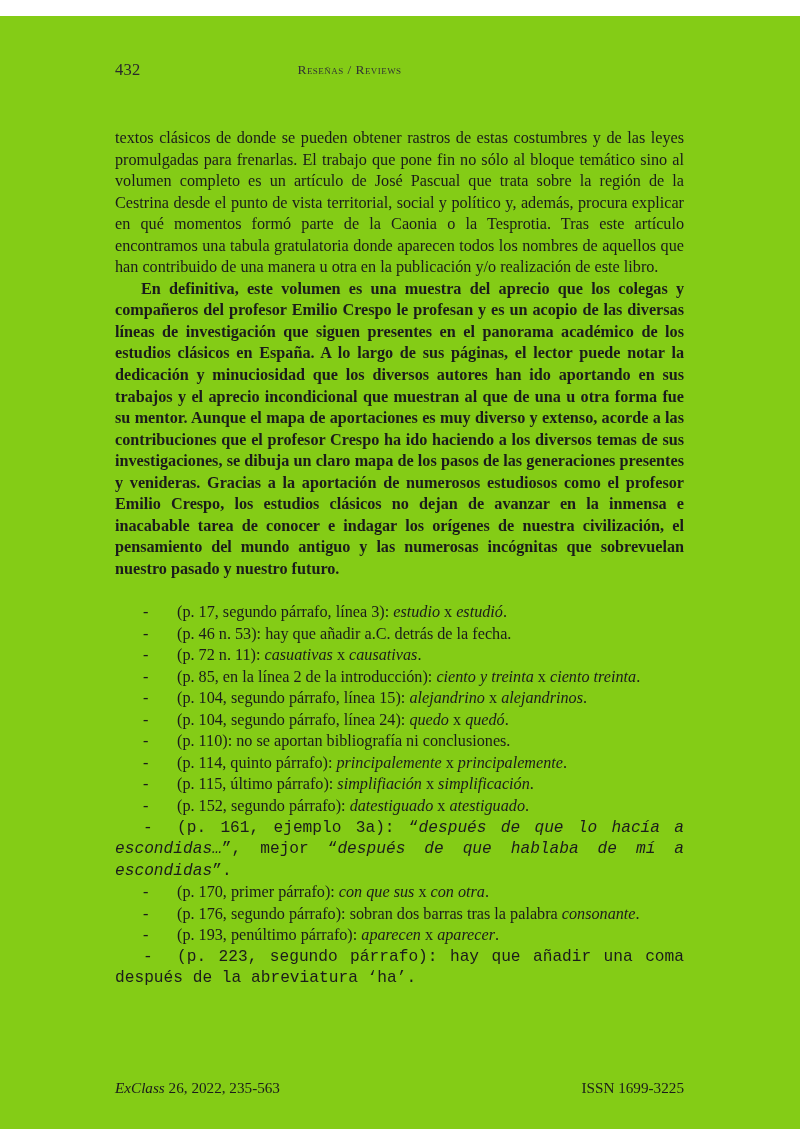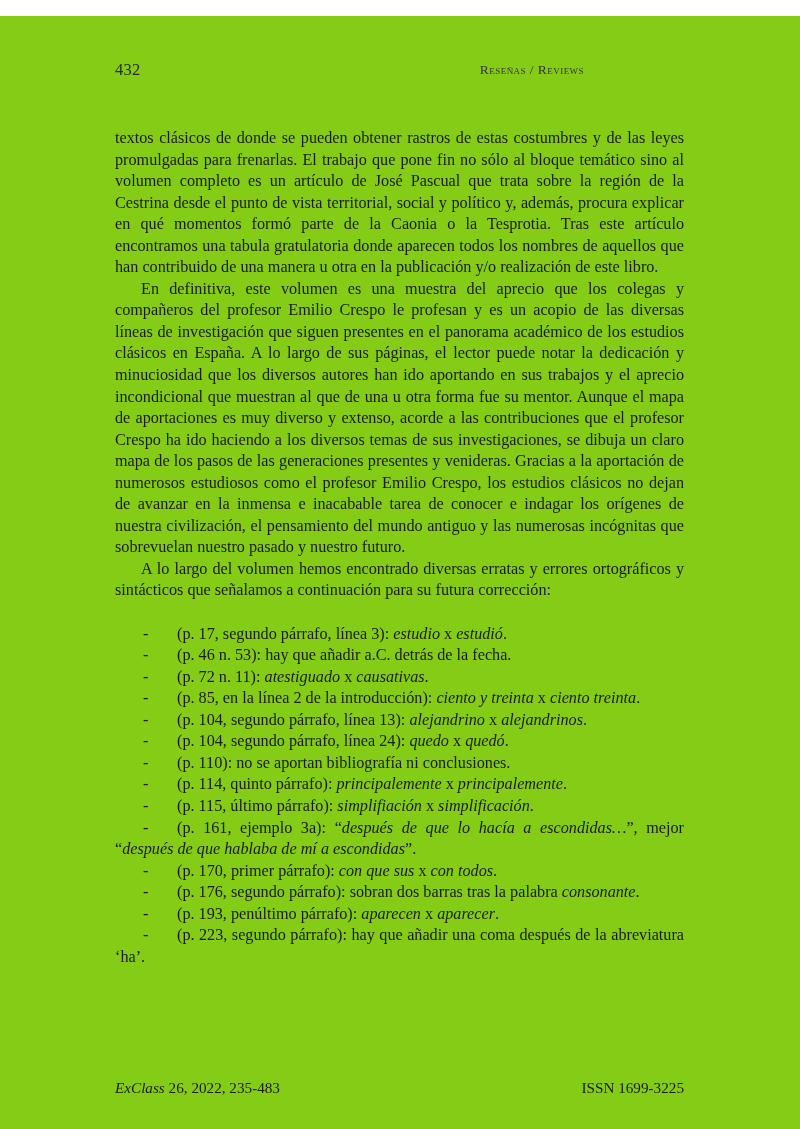--- a/index.html
+++ b/index.html
@@ -36,21 +36,21 @@
     top: 0;
     font-size: 16.5px;
     letter-spacing: 0.2px;
     color: #2a2a2a;
   }
   .head-title {
     position: absolute;
     left: 0;
     right: 0;
     top: 2px;
-    text-align: right;
+    text-align: center;
     font-size: 13.5px;
     font-variant: small-caps;
     letter-spacing: 0.45px;
     color: #333333;
     padding-right: 100px;
   }
 
   
   .textblock {
     position: absolute;
@@ -62,20 +62,21 @@
     margin: 0;
     font-size: 16.2px;
     line-height: 21.55px;
     text-align: justify;
     text-justify: inter-word;
     hyphens: none;
     color: #1b1b1b;
   }
   p.para.indent {
     text-indent: 26px;
+    font-weight: bold;
   }
   p.para.last-left {
     text-align-last: left;
   }
 
   
   .errata {
     margin: 0;
     padding: 0;
     list-style: none;
@@ -93,20 +94,21 @@
   
   .errata li .bullet {
     display: inline-block;
     width: 34px;
     margin-left: 28px;
     text-indent: 0;
   }
   .errata li.justified {
     text-align: justify;
     text-align-last: left;
+    font-family: Liberation Mono, monospace;
   }
   i, .it {
     font-style: italic;
   }
 
   
   .footer {
     position: absolute;
     left: 115px;
     top: 1063px;
@@ -135,83 +137,85 @@
     <span class="folio">432</span>
     <span class="head-title">Reseñas / Reviews</span>
   </div>
 
   <div class="textblock">
 
     <p class="para">textos clásicos de donde se pueden obtener rastros de estas costumbres y de las leyes promulgadas para frenarlas. El trabajo que pone fin no sólo al bloque temático sino al volumen completo es un artículo de José Pascual que trata sobre la región de la Cestrina desde el punto de vista territorial, social y político y, además, procura explicar en qué momentos formó parte de la Caonia o la Tesprotia. Tras este artículo encontramos una tabula gratulatoria donde aparecen todos los nombres de aquellos que han contribuido de una manera u otra en la publicación y/o realización de este libro.</p>
 
     <p class="para indent">En definitiva, este volumen es una muestra del aprecio que los colegas y compañeros del profesor Emilio Crespo le profesan y es un acopio de las diversas líneas de investigación que siguen presentes en el panorama académico de los estudios clásicos en España. A lo largo de sus páginas, el lector puede notar la dedicación y minuciosidad que los diversos autores han ido aportando en sus trabajos y el aprecio incondicional que muestran al que de una u otra forma fue su mentor. Aunque el mapa de aportaciones es muy diverso y extenso, acorde a las contribuciones que el profesor Crespo ha ido haciendo a los diversos temas de sus investigaciones, se dibuja un claro mapa de los pasos de las generaciones presentes y venideras. Gracias a la aportación de numerosos estudiosos como el profesor Emilio Crespo, los estudios clásicos no dejan de avanzar en la inmensa e inacabable tarea de conocer e indagar los orígenes de nuestra civilización, el pensamiento del mundo antiguo y las numerosas incógnitas que sobrevuelan nuestro pasado y nuestro futuro.</p>
 
-    <p class="para indent last-left">A lo largo del volumen hemos encontrado diversas erratas y errores ortográficos y sintácticos que señalamos a continuación para su futura corrección:</p>
 
     <ul class="errata">
 
       <li>
         <span class="bullet">-</span><span>(p. 17, segundo párrafo, línea 3): </span><i>estudio</i><span> x </span><i>estudió</i><span>.</span>
       </li>
 
       <li>
         <span class="bullet">-</span><span>(p. 46 n. 53): </span><span>hay que añadir a.C. detrás de la fecha.</span>
       </li>
 
       <li>
-        <span class="bullet">-</span><span>(p. 72 n. 11): </span><i>atestiguado</i><span> x </span><i>causativas</i><span>.</span>
+        <span class="bullet">-</span><span>(p. 72 n. 11): </span><i>casuativas</i><span> x </span><i>causativas</i><span>.</span>
       </li>
 
       <li>
         <span class="bullet">-</span><span>(p. 85, en la línea 2 de la introducción): </span><i>ciento y treinta</i><span> x </span><i>ciento treinta</i><span>.</span>
       </li>
 
       <li>
-        <span class="bullet">-</span><span>(p. 104, segundo párrafo, línea 13): </span><i>alejandrino</i><span> x </span><i>alejandrinos</i><span>.</span>
+        <span class="bullet">-</span><span>(p. 104, segundo párrafo, línea 15): </span><i>alejandrino</i><span> x </span><i>alejandrinos</i><span>.</span>
       </li>
 
       <li>
         <span class="bullet">-</span><span>(p. 104, segundo párrafo, línea 24): </span><i>quedo</i><span> x </span><i>quedó</i><span>.</span>
       </li>
 
       <li>
         <span class="bullet">-</span><span>(p. 110): </span><span>no se aportan bibliografía ni conclusiones.</span>
       </li>
 
       <li>
         <span class="bullet">-</span><span>(p. 114, quinto párrafo): </span><i>principalemente</i><span> x </span><i>principalemente</i><span>.</span>
       </li>
 
       <li>
         <span class="bullet">-</span><span>(p. 115, último párrafo): </span><i>simplifiación</i><span> x </span><i>simplificación</i><span>.</span>
       </li>
 
+      <li>
+        <span class="bullet">-</span><span>(p. 152, segundo párrafo): </span><i>datestiguado</i><span> x </span><i>atestiguado</i><span>.</span>
+      </li>
 
       <li class="justified">
         <span class="bullet">-</span><span>(p. 161, ejemplo 3a): </span><span>“</span><i>después de que lo hacía a escondidas…</i><span>”</span><span>, mejor </span><span>“</span><i>después de que hablaba de mí a escondidas</i><span>”</span><span>.</span>
       </li>
 
       <li>
-        <span class="bullet">-</span><span>(p. 170, primer párrafo): </span><i>con que sus</i><span> x </span><i>con todos</i><span>.</span>
+        <span class="bullet">-</span><span>(p. 170, primer párrafo): </span><i>con que sus</i><span> x </span><i>con otra</i><span>.</span>
       </li>
 
       <li>
         <span class="bullet">-</span><span>(p. 176, segundo párrafo): </span><span>sobran dos barras tras la palabra </span><i>consonante</i><span>.</span>
       </li>
 
       <li>
         <span class="bullet">-</span><span>(p. 193, penúltimo párrafo): </span><i>aparecen</i><span> x </span><i>aparecer</i><span>.</span>
       </li>
 
 
       <li class="justified">
         <span class="bullet">-</span><span>(p. 223, segundo párrafo): </span><span>hay que añadir una coma después de la abreviatura ‘ha’.</span>
       </li>
 
     </ul>
   </div>
 
   <div class="footer">
-    <span class="left"><i>ExClass</i><span> 26, 2022, 235-483</span></span>
+    <span class="left"><i>ExClass</i><span> 26, 2022, 235-563</span></span>
     <span class="right">ISSN 1699-3225</span>
   </div>
 
 </div>
 
 </body></html>

